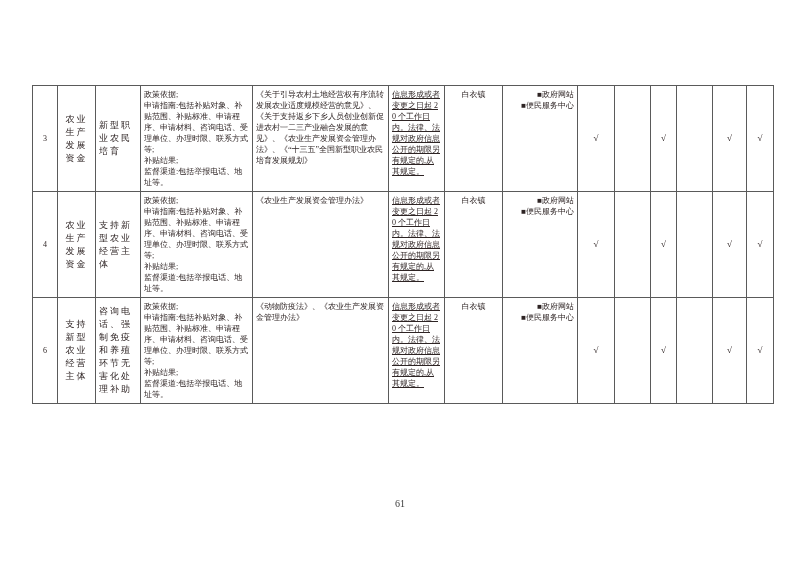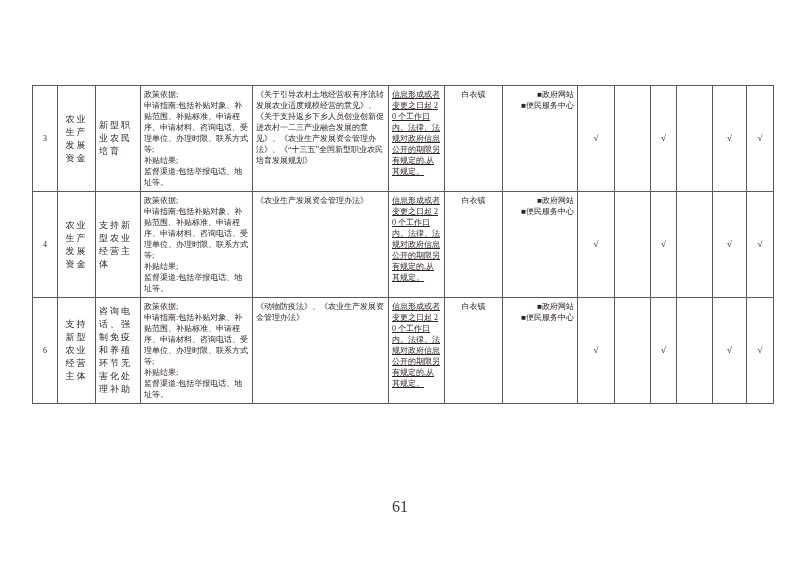--- a/index.html
+++ b/index.html
@@ -33,21 +33,21 @@
   td.c-time{width:49px;text-align:left;text-decoration:underline;}
   td.c-subj{width:51px;text-align:center;}
   td.c-chan{width:68px;text-align:right;}
   td.c-chk{text-align:center;vertical-align:middle;font-size:9px;}
   td.w36{width:30px;} td.w35{width:29px;} td.w25{width:19px;}
   td.w35b{width:29px;} td.w33{width:27px;} td.w26{width:20px;}
 
   .cell-line{margin:0;}
   .pageno{
     position:absolute;left:0;right:0;top:498px;text-align:center;
-    font-size:16px;color:#3a3a3a;
+    font-size:10px;color:#3a3a3a;
   }
 </style>
 </head>
 <body>
 
 <table class="doc-table">
   <tbody>
 
     <tr class="r1">
       <td class="c-no">3</td>

